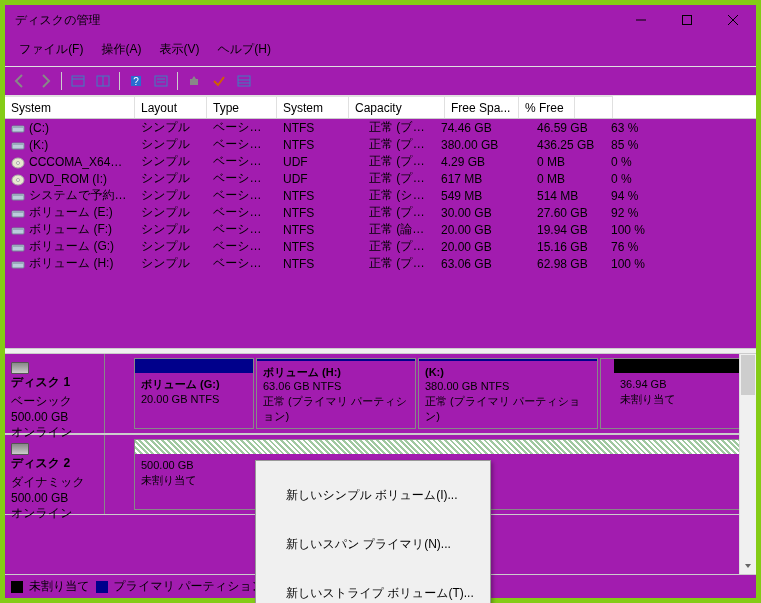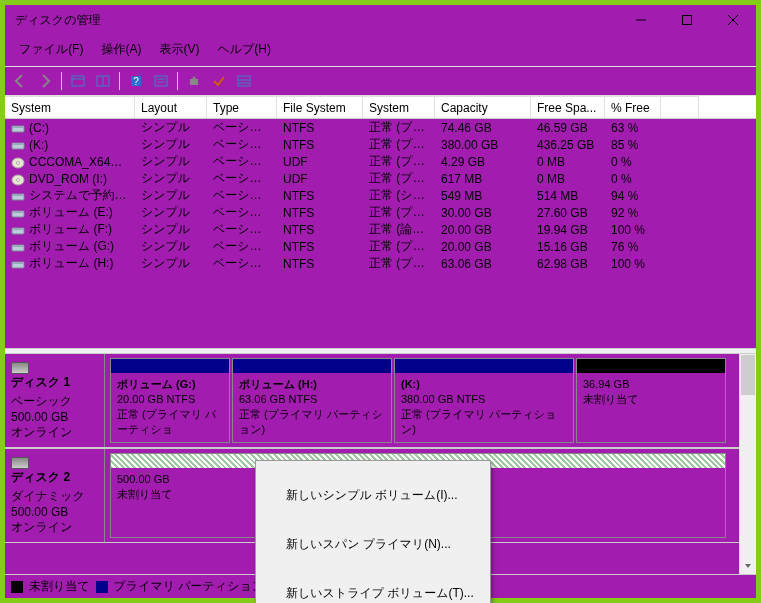--- a/index.html
+++ b/index.html
@@ -18,21 +18,21 @@
 .tb-btn svg { width: 16px; height: 16px; }
 .grid-head { display: flex; background: #fff; border-bottom: 1px solid #ccc; height: 23px; }
 .grid-head .col { border-right: 1px solid #e0e0e0; border-top: 1px solid #e0e0e0; padding: 4px 6px; text-align: left; background: #fff; position: relative; }
 .grid-body { flex: 1; overflow: auto; }
 .row { display: flex; height: 17px; align-items: center; }
 .row .col { padding: 0 6px; overflow: hidden; white-space: nowrap; text-overflow: ellipsis; }
 .vol-icon { display: inline-block; width: 14px; height: 10px; vertical-align: middle; margin-right: 4px; }
 .c0{width:130px} .c1{width:72px} .c2{width:70px} .c3{width:86px} .c4{width:72px} .c5{width:96px} .c6{width:74px} .c7{width:56px} .c8{width:38px}
 .divider-h { height: 6px; background: #f0f0f0; border-top: 1px solid #ccc; border-bottom: 1px solid #ccc; }
 .disk-area { position: relative; flex: 0 0 220px; overflow: hidden; }
-.disk-row { display: flex; border-bottom: 1px solid #ccc; height: 94px; }
+.disk-row { display: flex; border-bottom: 1px solid #ccc; height: 80px; gap: 24px; }
 .disk-label { width: 100px; padding: 6px 6px; border-right: 1px solid #888; }
 .disk-label b { display: block; margin-bottom: 2px; }
 .disk-parts { flex: 1; display: flex; padding: 4px 4px 4px 4px; gap: 0; position: relative; }
 .part { border: 1px solid #888; margin: 0 1px; display: flex; flex-direction: column; }
 .part-bar { height: 14px; }
 .part-body { padding: 4px 6px; font-size: 11px; line-height: 1.35; flex: 1; }
 .bar-blue { background: #00008b; }
 .bar-black { background: #000; }
 .bar-hatch { background: repeating-linear-gradient(45deg,#a0c8a0 0,#a0c8a0 2px,#fff 2px,#fff 4px); }
 .scroll-v { position: absolute; right: 0; top: 0; bottom: 0; width: 17px; background: #f0f0f0; border-left: 1px solid #ddd; }
@@ -137,21 +137,20 @@
           <line x1="2" y1="7" x2="14" y2="7" stroke="#3a80c0"></line>
           <line x1="2" y1="10" x2="14" y2="10" stroke="#3a80c0"></line>
         </svg>
       </div>
   </div>
 
   <div class="grid-head">
     <div class="col c0">System</div>
     <div class="col c1">Layout</div>
     <div class="col c2">Type</div>
-    <div class="col c3">File System</div>
     <div class="col c4">System</div>
     <div class="col c5">Capacity</div>
     <div class="col c6">Free Spa...</div>
     <div class="col c7">% Free</div>
     <div class="col c8"></div>
   </div>
 
   <div class="grid-body" id="grid-body">
       <div class="row">
         <div class="col c0"><span class="vol-icon"><svg width="14" height="12" viewBox="0 0 14 12">
@@ -282,31 +281,31 @@
     </div>
 
   <div class="divider-h"></div>
 
   <div class="disk-area" id="disk-area">
     <div class="disk-row">
         <div class="disk-label"><span class="disk-icon"></span><b>ディスク 1</b><div>ベーシック</div><div>500.00 GB</div><div>オンライン</div></div>
         <div class="disk-parts">
           <div class="part" style="width: 120px;">
             <div class="part-bar bar-blue"></div>
-            <div class="part-body"><b>ボリューム  (G:)</b><br><span>20.00 GB NTFS</span><br><span>正常 (プライマリ パーティショ</span></div>
+            <div class="part-body"><b>ボリューム  (G:)</b><br><span>20.00 GB NTFS</span><br></div>
           </div>
           <div class="part" style="width: 160px;">
             <div class="part-bar bar-blue"></div>
             <div class="part-body"><b>ボリューム  (H:)</b><br><span>63.06 GB NTFS</span><br><span>正常 (プライマリ パーティション)</span></div>
           </div>
           <div class="part" style="width: 180px;">
             <div class="part-bar bar-blue"></div>
             <div class="part-body"><b>(K:)</b><br><span>380.00 GB NTFS</span><br><span>正常 (プライマリ パーティション)</span></div>
           </div>
-          <div class="part" style="width: 150px;">
+          <div class="part" style="width: 150px; padding-left: 13px;">
             <div class="part-bar bar-black"></div>
             <div class="part-body"><span>36.94 GB</span><br><span>未割り当て</span></div>
           </div>
         </div>
       </div>
       <div class="disk-div"></div>
       <div class="disk-row">
         <div class="disk-label"><span class="disk-icon"></span><b>ディスク 2</b><div>ダイナミック</div><div>500.00 GB</div><div>オンライン</div></div>
         <div class="disk-parts">
           <div class="part" style="width: 616px;">

